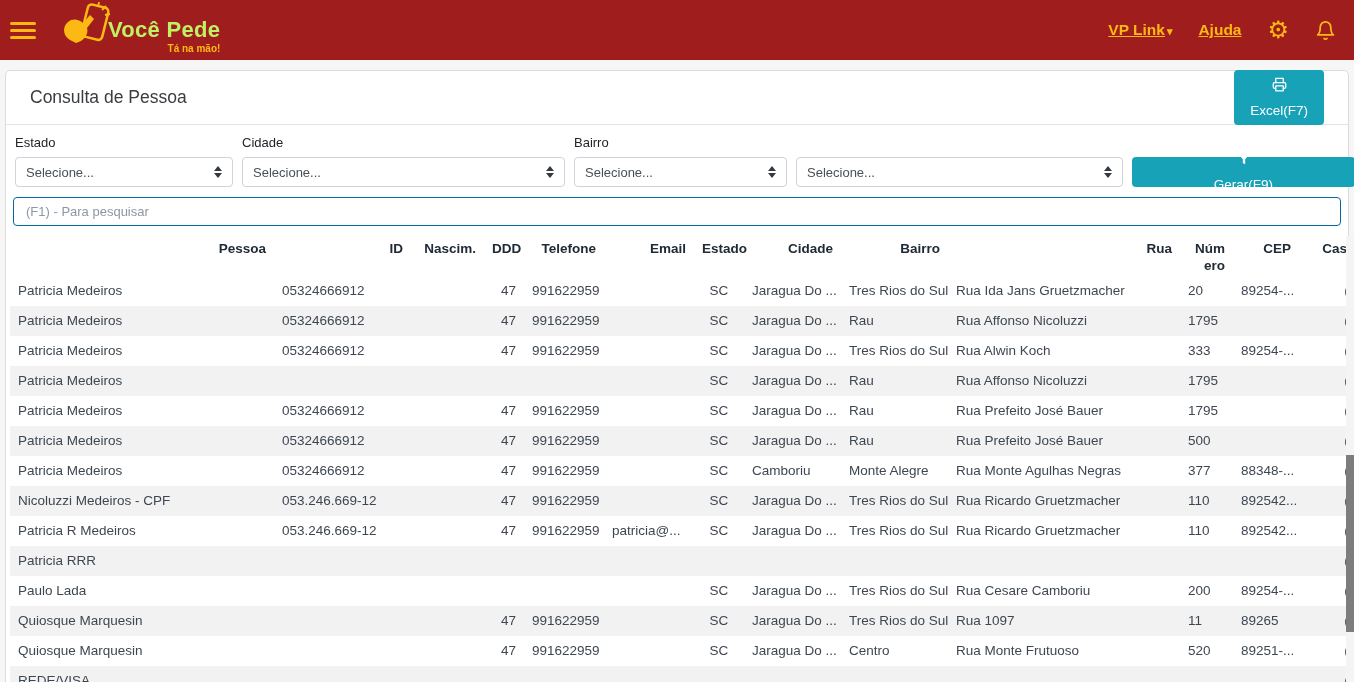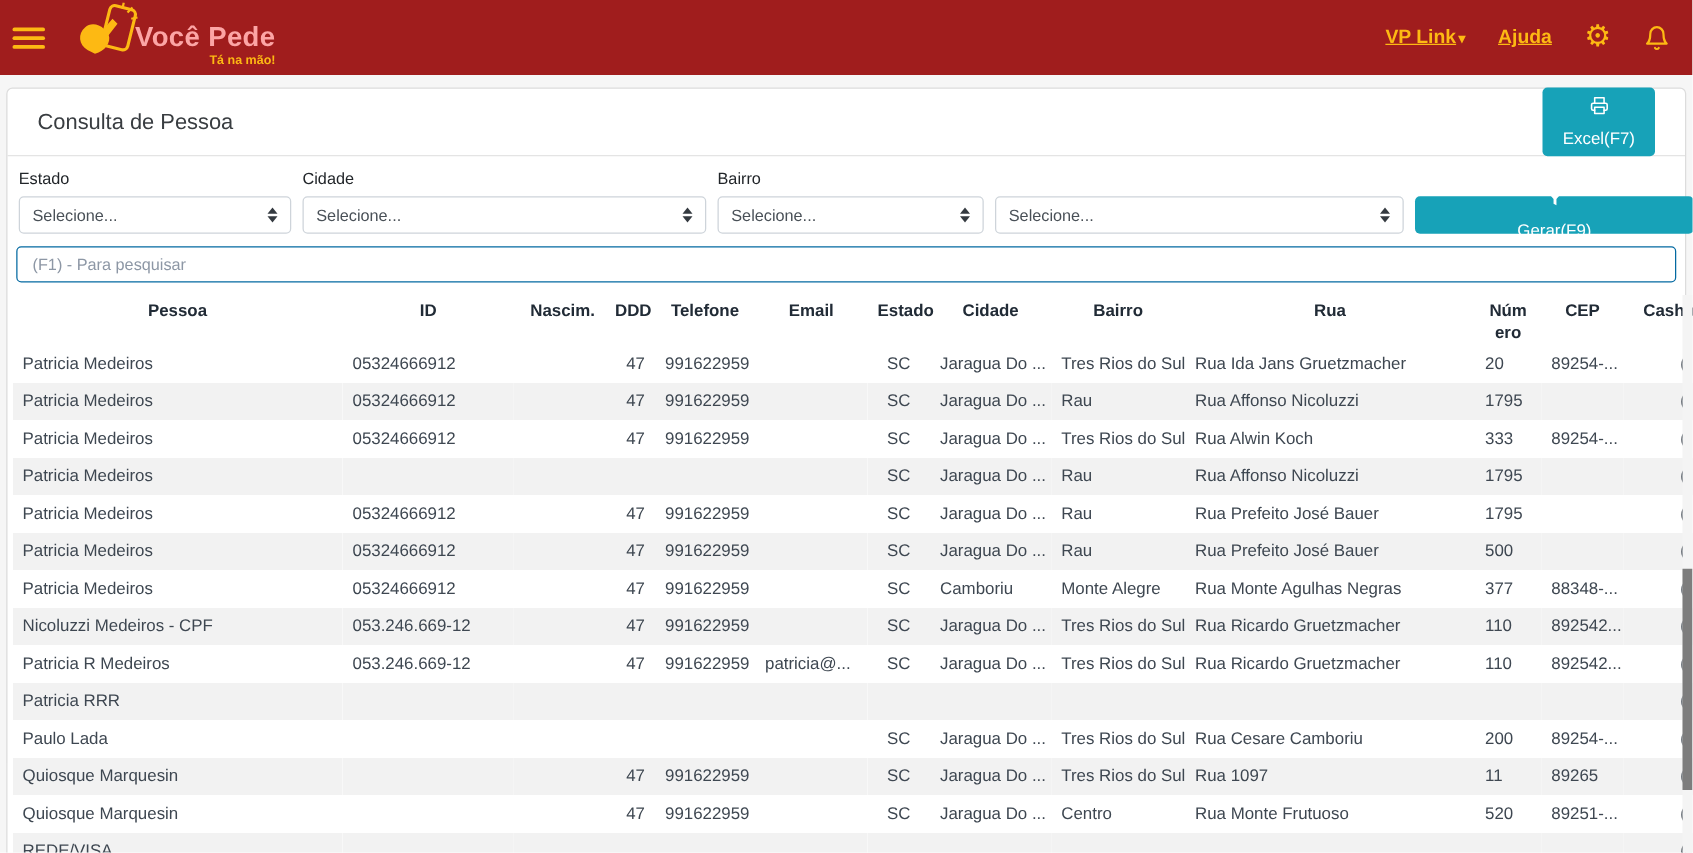--- a/index.html
+++ b/index.html
@@ -13,21 +13,21 @@
   
   .topbar {
     position:absolute; top:0; left:0; right:0; height:60px;
     background:#a01d1d; display:flex; align-items:center;
     padding:0 18px 0 10px;
   }
   .hamburger { width:26px; cursor:pointer; margin-right:22px; }
   .hamburger span { display:block; height:3px; background:#fdb913; border-radius:2px; margin:4px 0; }
   .logo { display:flex; align-items:flex-start; cursor:pointer; }
   .logo-txt { display:flex; flex-direction:column; margin-left:-6px; margin-top:18px; }
-  .logo-title { color:#fca5a5; font-weight:bold; font-size:22px; letter-spacing:.3px; line-height:20px;}
+  .logo-title { color:#bef264; font-weight:bold; font-size:22px; letter-spacing:.3px; line-height:20px;}
   .logo-tagline { color:#fdb913; font-size:10px; font-weight:bold; text-align:right; margin-top:3px; }
   .topnav { margin-left:auto; display:flex; align-items:center; gap:26px; }
   .topnav a {
     color:#fdb913; font-weight:bold; font-size:15.5px;
     text-decoration:underline; cursor:pointer; white-space:nowrap;
   }
   .caret { display:inline-block; margin-left:2px; font-size:11px; text-decoration:none; }
   .icon-btn { cursor:pointer; display:flex; align-items:center; }
   .gear-glyph { color:#fdb913; font-size:24px; line-height:24px; }
   
@@ -66,21 +66,21 @@
   .search-row { padding:10px 3px 2px 3px; }
   .search-input {
     width:100%; height:29px; border:1px solid #0369a1; border-radius:4px;
     padding:4px 12px; font-size:13px; font-family:inherit; color:#495057; outline:none;
   }
   .search-input::placeholder { color:#8d97a5; }
   
   .table-wrap { margin-top:3px; }
   table { border-collapse:collapse; table-layout:fixed; width:1384px; }
   th {
-    text-align:center; vertical-align:top; font-size:13.5px; font-weight:700;
+    text-align:right; vertical-align:top; font-size:13.5px; font-weight:700;
     color:#212b36; padding:9px 8px 2px 8px; line-height:17px; cursor:pointer;
   }
   thead tr { height:45px; }
   td {
     font-size:13.5px; color:#3e4751; padding:7px 8px; line-height:16px;
     white-space:nowrap; overflow:hidden;
   }
   tbody tr { height:30px; cursor:pointer; }
   tbody tr:nth-child(even) { background:#f2f2f2; }
   .al-right { text-align:right; }

